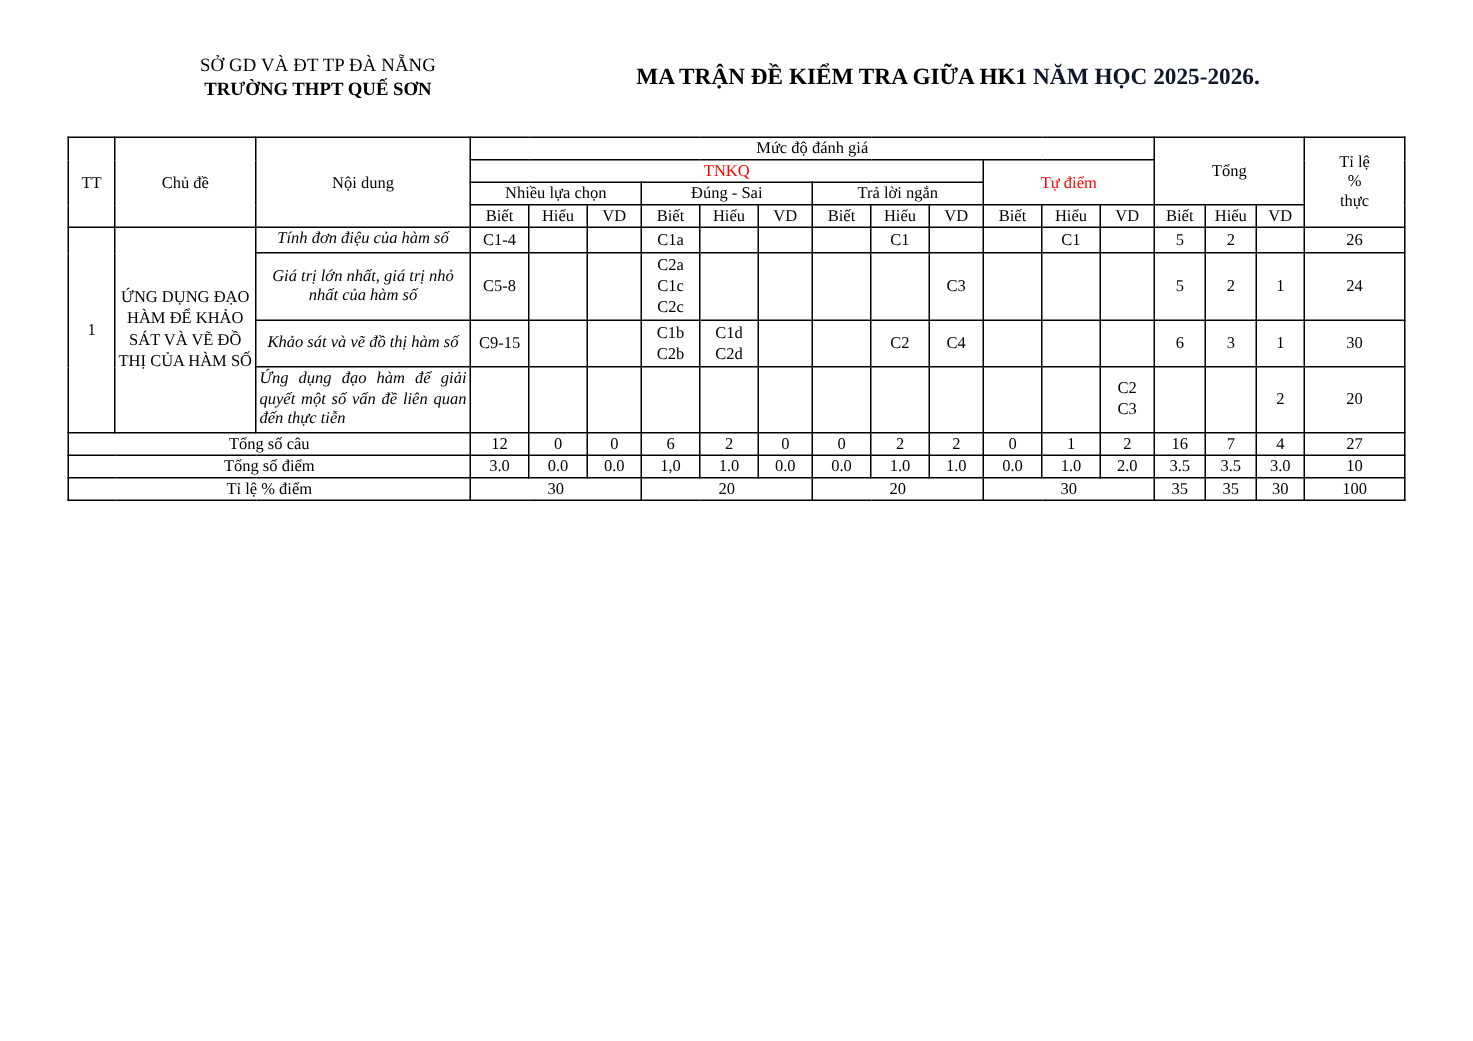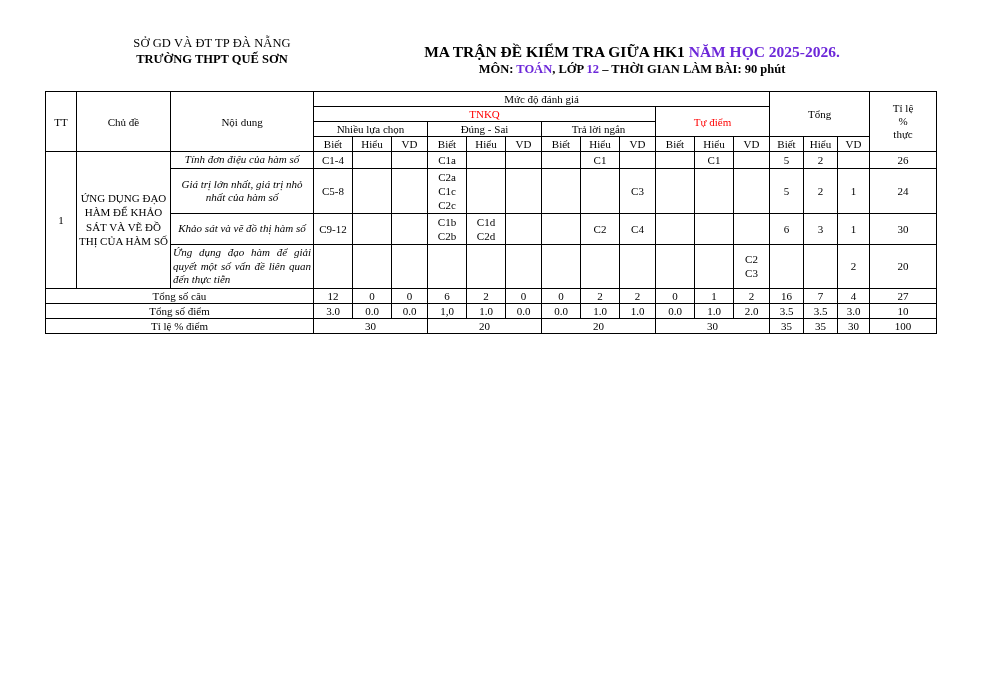--- a/index.html
+++ b/index.html
@@ -55,21 +55,21 @@
     font-weight: bold;
     line-height: 19px;
     white-space: nowrap;
   }
   .title-sub {
     font-size: 12.5px;
     font-weight: bold;
     line-height: 17px;
     white-space: nowrap;
   }
-  .red { color: #6d28d9; }
+  .red { color: #0f172a; }
 
   
   .matrix-wrap {
     position: absolute;
     left: 45px;
     top: 91px;
     width: 891px;
   }
 
   table.matrix {
@@ -136,21 +136,20 @@
 
   <div class="header">
 
     <div class="school-block">
       <div class="school-line-1">SỞ GD VÀ ĐT TP ĐÀ NẴNG</div>
       <div class="school-line-2">TRƯỜNG THPT QUẾ SƠN</div>
     </div>
 
     <div class="title-block">
       <div class="title-main"><span>MA TRẬN ĐỀ KIỂM TRA GIỮA HK1 </span><span class="red">NĂM HỌC 2025-2026.</span></div>
-      <div class="title-sub"><span>MÔN: </span><span class="red">TOÁN</span><span>, LỚP </span><span class="red">12</span><span> – THỜI GIAN LÀM BÀI: 90 phút</span></div>
     </div>
   </div>
 
   <div class="matrix-wrap">
     <table class="matrix">
       <colgroup>
         <col style="width:31px">
         <col style="width:94px">
         <col style="width:143px">
         <col style="width:39px">
@@ -255,21 +254,21 @@
           <td class="code"></td>
           <td class="code"></td>
           <td class="num">5</td>
           <td class="num">2</td>
           <td class="num">1</td>
           <td class="num">24</td>
         </tr>
 
         <tr>
           <td class="content">Khảo sát và vẽ đồ thị hàm số</td>
-          <td class="code">C9-12</td>
+          <td class="code">C9-15</td>
           <td class="code"></td>
           <td class="code"></td>
           <td class="code code-stack">C1b<br>C2b</td>
           <td class="code code-stack">C1d<br>C2d</td>
           <td class="code"></td>
           <td class="code"></td>
           <td class="code">C2</td>
           <td class="code">C4</td>
           <td class="code"></td>
           <td class="code"></td>

